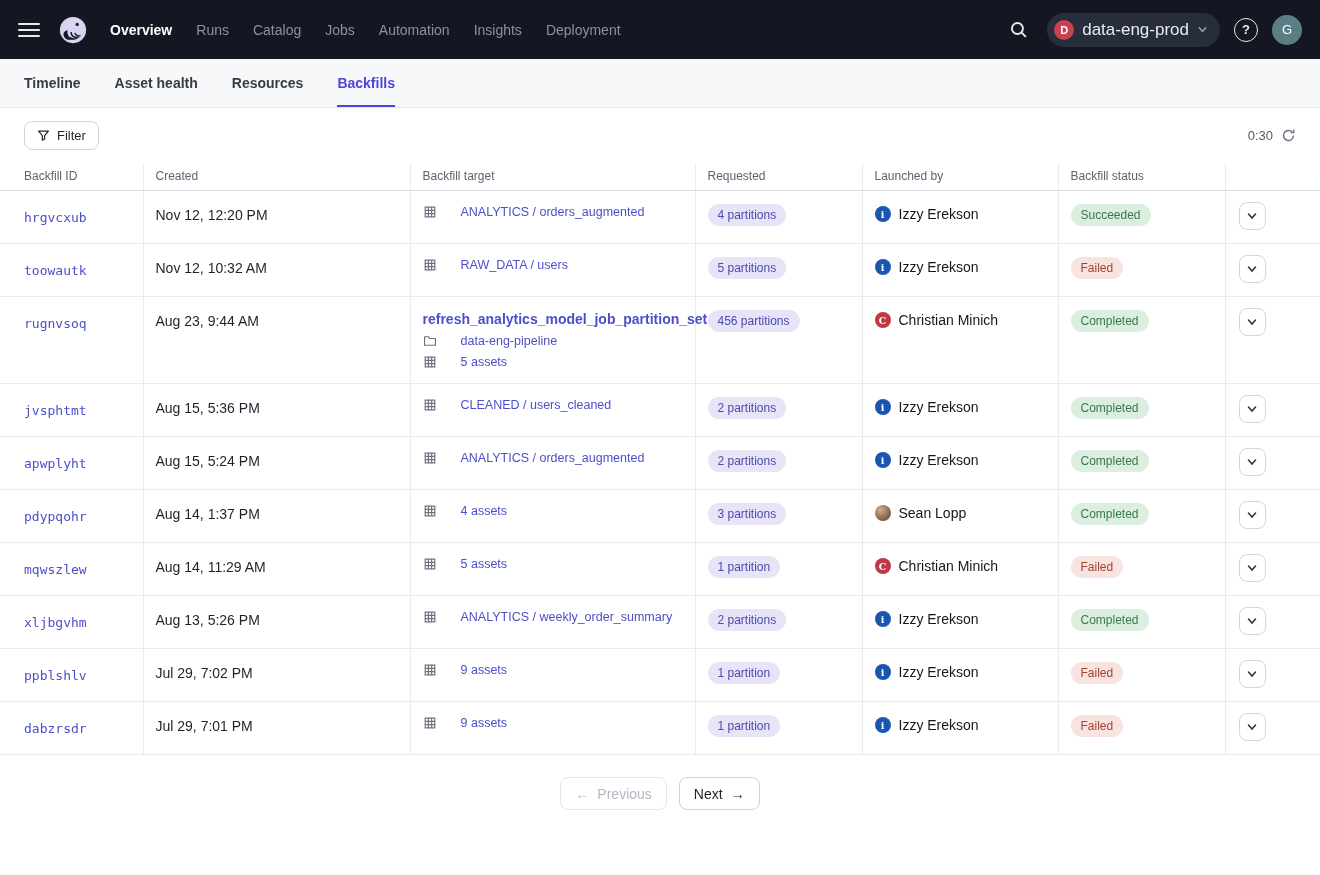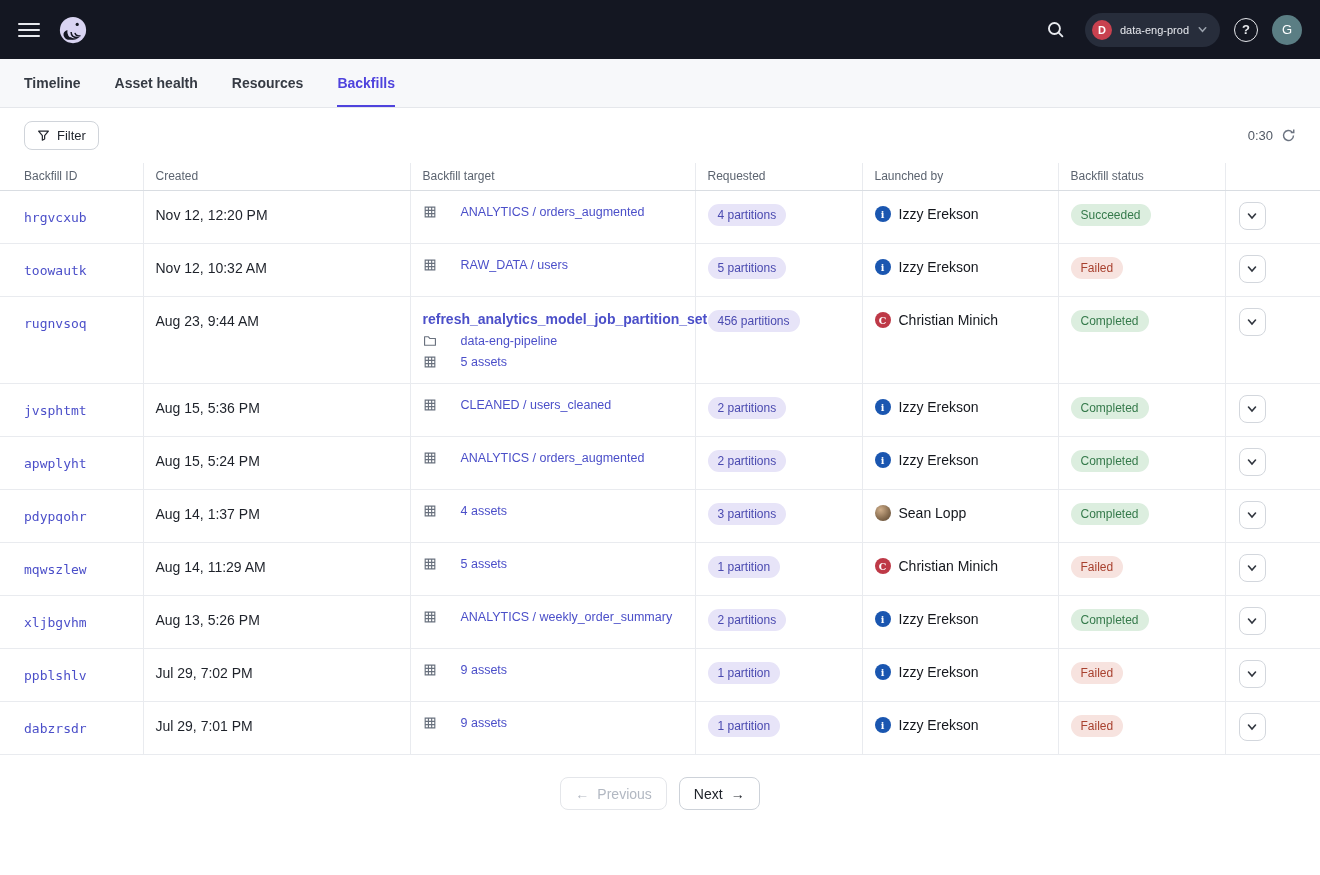--- a/index.html
+++ b/index.html
@@ -18,21 +18,21 @@
   .hamburger span{ height:2px; background:#E8EAEF; border-radius:1px; }
   .logo{ width:30px; height:30px; margin-right:22px; flex:0 0 auto; }
   .navitems{ display:flex; align-items:center; gap:24px; list-style:none; }
   .navitems li{ font-size:14px; font-weight:500; color:#8B919E; cursor:pointer; }
   .navitems li.active{ color:#FFFFFF; font-weight:700; }
   .topnav .spacer{ flex:1; }
   .nav-right{ display:flex; align-items:center; gap:14px; }
   .icon-btn{ width:30px; height:30px; display:flex; align-items:center; justify-content:center; cursor:pointer; border-radius:50%; }
   .deploy-pill{ display:flex; align-items:center; gap:8px; background:#272D3B; border-radius:18px; height:34px; padding:0 12px 0 7px; cursor:pointer; }
   .deploy-avatar{ width:20px; height:20px; border-radius:50%; display:flex; align-items:center; justify-content:center; color:#fff; font-size:11px; font-weight:700; }
-  .deploy-name{ color:#E8EAEF; font-size:11px; font-weight:500; }
+  .deploy-name{ color:#E8EAEF; font-size:17px; font-weight:500; }
   .help-circle{ width:24px; height:24px; border:1.7px solid #E6E8EC; border-radius:50%; color:#E6E8EC; font-size:13px; font-weight:700; display:flex; align-items:center; justify-content:center; cursor:pointer; }
   .user-avatar{ width:30px; height:30px; border-radius:50%; display:flex; align-items:center; justify-content:center; color:#fff; font-size:13px; font-weight:500; cursor:pointer; }
 
   
   .tabbar{ height:49px; background:#F7F8FA; border-bottom:1px solid #E5E7EB; display:flex; align-items:stretch; padding:0 24px; gap:34px; }
   .tab{ display:flex; align-items:center; font-size:14px; font-weight:600; color:#363B44; cursor:pointer; border-bottom:2px solid transparent; padding-top:2px; }
   .tab.active{ color:var(--accent); border-bottom-color:var(--accent); }
 
   
   .toolbar{ height:55px; display:flex; align-items:center; padding:0 24px; }
@@ -82,20 +82,29 @@
       <span></span>
       <span></span>
     </div>
   <svg class="logo" viewBox="0 0 32 32">
     <circle cx="16" cy="16" r="14" fill="#D9D4F2"></circle>
     <circle cx="20.5" cy="10" r="1.7" fill="#141722"></circle>
     <path d="M10 16 q-1 8 7 10 q-9 2 -11 -4 q-1 -4 4 -6z" fill="#141722"></path>
     <path d="M14 18 q0 6 7 6 q-4 3 -8 0" fill="none" stroke="#141722" stroke-width="1.6"></path>
     <path d="M18 19 q1 4 6 3" fill="none" stroke="#141722" stroke-width="1.4"></path>
   </svg>
+  <ul class="navitems" id="nav-items">
+      <li class="active">Overview</li>
+      <li class="">Runs</li>
+      <li class="">Catalog</li>
+      <li class="">Jobs</li>
+      <li class="">Automation</li>
+      <li class="">Insights</li>
+      <li class="">Deployment</li>
+    </ul>
   <div class="spacer"></div>
   <div class="nav-right">
     <div class="icon-btn">
       <svg width="19" height="19" viewBox="0 0 18 18">
           <circle cx="8" cy="8" r="5.2" fill="none" stroke="#E8EAEF" stroke-width="1.8"></circle>
           <line x1="12" y1="12" x2="15.5" y2="15.5" stroke="#E8EAEF" stroke-width="1.8" stroke-linecap="round"></line>
         </svg>
     </div>
     <div class="deploy-pill">
       <span class="deploy-avatar" style="background: rgb(200, 65, 79);">D</span>

